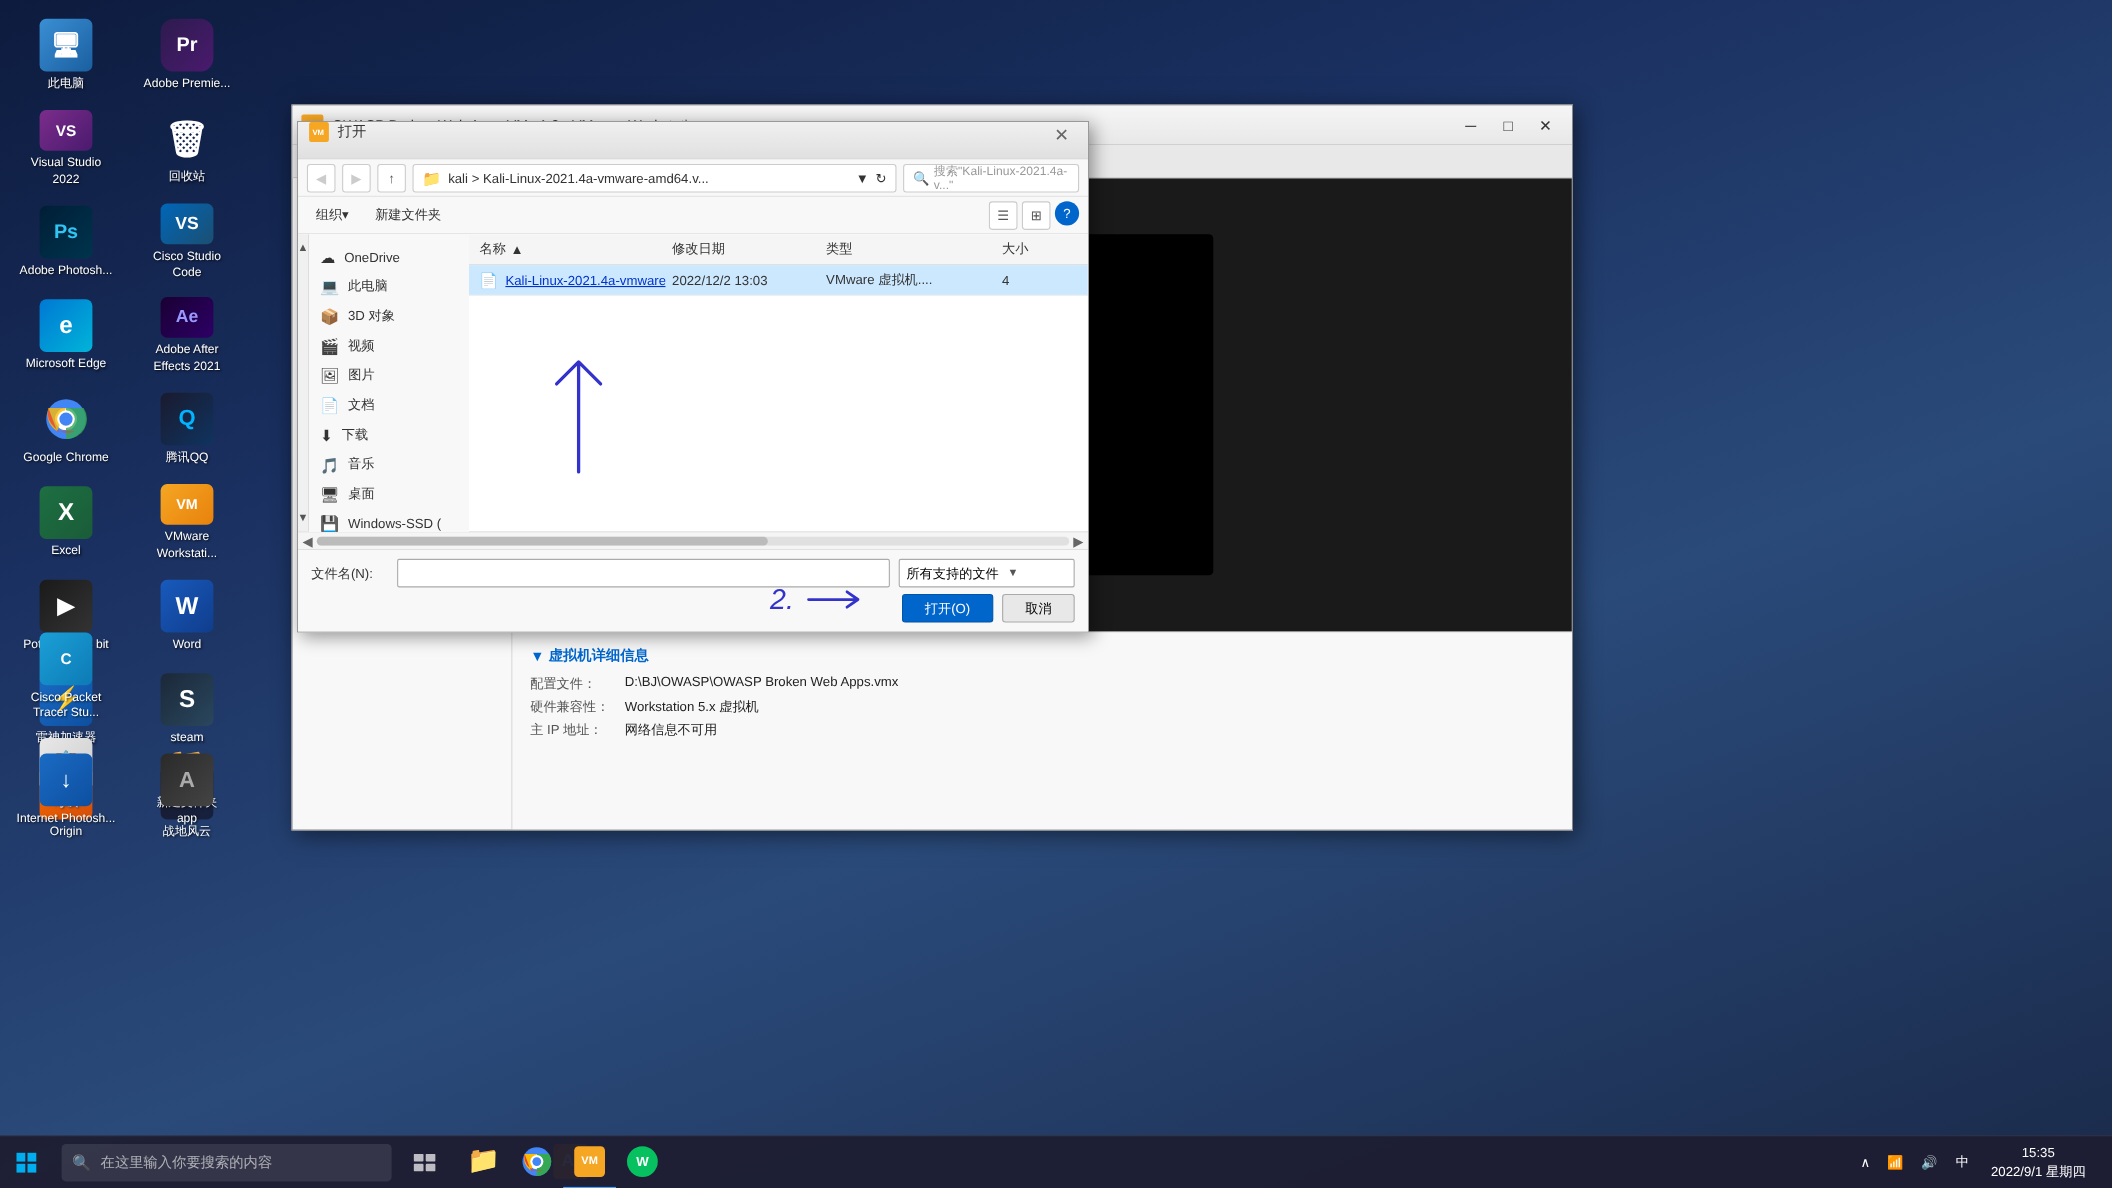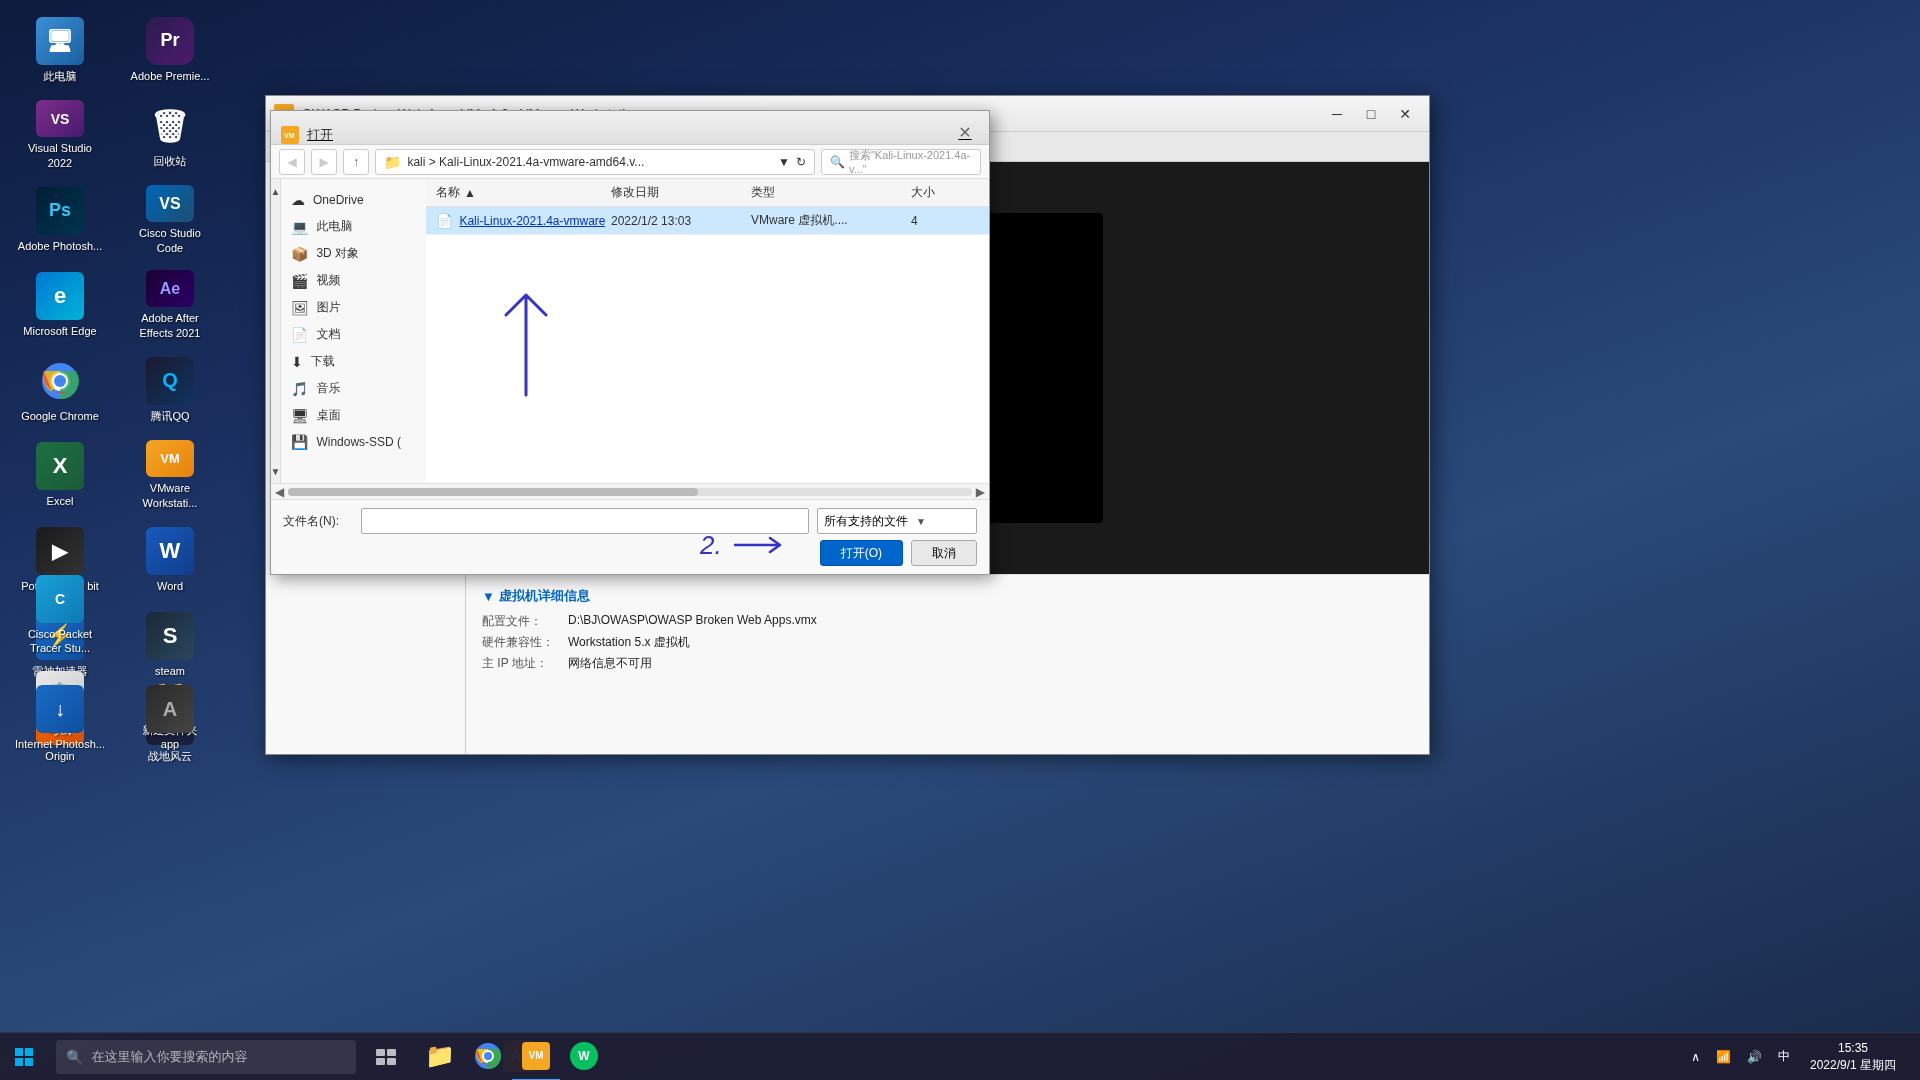--- a/index.html
+++ b/index.html
@@ -389,24 +389,23 @@
       box-shadow: 4px 4px 15px rgba(0,0,0,0.4);
       display: flex;
       flex-direction: column;
       z-index: 200;
     }
 
     .file-dialog-titlebar {
       background: linear-gradient(to bottom, #f0f0f0, #e0e0e0);
       height: 34px;
       display: flex;
-      align-items: flex-end;
+      align-items: flex-start;
       padding: 0 10px;
       border-bottom: 1px solid #ccc;
-      text-decoration: underline;
     }
 
     .file-dialog-icon {
       width: 18px;
       height: 18px;
       background: #f5a623;
       border-radius: 2px;
       margin-right: 8px;
       display: flex;
       align-items: center;
@@ -942,20 +941,33 @@
         <span>kali  &gt;  Kali-Linux-2021.4a-vmware-amd64.v...</span>
         <span style="margin-left:auto;">▼</span>
         <span style="font-size:12px;">↻</span>
       </div>
       <div class="search-bar">
         <span style="font-size:12px; color:#999;">🔍</span>
         <span style="font-size:11px; color:#999;">搜索"Kali-Linux-2021.4a-v..."</span>
       </div>
     </div>
 
+    <div class="file-dialog-toolbar2">
+      <div class="toolbar2-btn">
+        <span>组织▾</span>
+      </div>
+      <div class="toolbar2-btn">
+        <span>新建文件夹</span>
+      </div>
+      <div style="margin-left:auto; display:flex; gap:4px;">
+        <div class="nav-btn">☰</div>
+        <div class="nav-btn">⊞</div>
+        <div class="nav-btn" style="background:#0066cc; color:white; border:none; border-radius:50%; width:22px; height:22px; font-size:12px;">?</div>
+      </div>
+    </div>
 
     <div class="file-dialog-body">
 
       <div style="display:flex; width:155px; flex-shrink:0;">
         <div style="width:10px; background:#f0f0f0; border-right:1px solid #ddd; display:flex; flex-direction:column; align-items:center; padding:2px 0; gap:2px;">
           <div class="scroll-arrow">▲</div>
           <div style="flex:1;"></div>
           <div class="scroll-arrow">▼</div>
         </div>
         <div class="file-sidebar" style="width:145px; border-right:none;">
@@ -1019,21 +1031,21 @@
             <span>大小</span>
           </div>
         </div>
 
         <div class="file-row selected">
           <div class="file-cell">
             <span class="file-icon">📄</span>
             <span class="file-name">Kali-Linux-2021.4a-vmware-amd64</span>
           </div>
           <div class="file-cell">
-            <span>2022/1/2  13:03</span>
+            <span>2022/12/2  13:03</span>
           </div>
           <div class="file-cell">
             <span>VMware 虚拟机....</span>
           </div>
           <div class="file-cell">
             <span>4</span>
           </div>
         </div>
 
         <div style="height: 200px; position: relative;">

